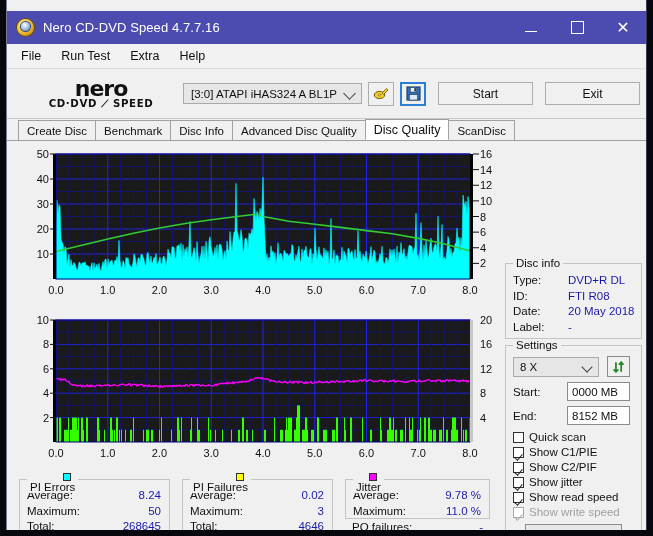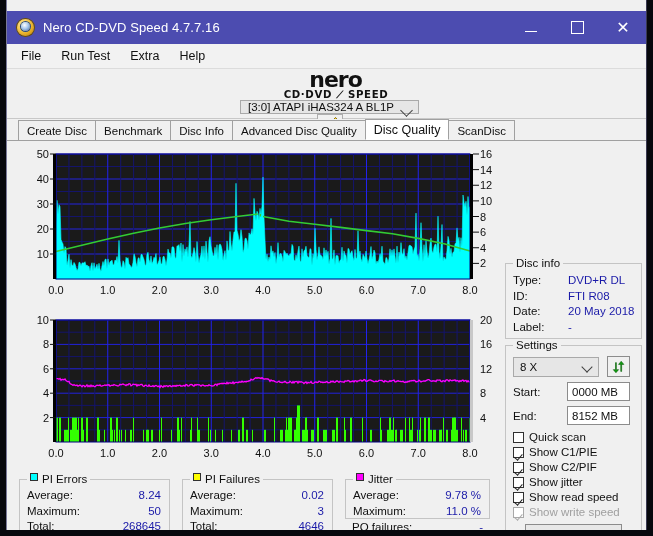--- a/index.html
+++ b/index.html
@@ -58,21 +58,21 @@
   .menubar{
     height:24px;background:#f2f2f2;display:flex;align-items:center;
     padding-left:4px;border-bottom:1px solid #dcdcdc;
   }
   .menuitem{font-size:12.5px;color:#101010;padding:2px 10px;white-space:nowrap;}
 
   
   .toolbar{
     position:relative;height:49px;background:#f0f0f0;
     border-bottom:1px solid #c8c8c8;
-    display:flex;align-items:center;flex-direction:column;
+    display:flex;align-items:center;
   }
   .logo{width:152px;margin-left:18px;flex:0 0 auto;}
   .logo .nero{
     font-family:"DejaVu Sans",sans-serif;font-weight:bold;font-size:22px;
     color:#111;letter-spacing:-1px;text-align:center;line-height:19px;
     margin-top:1px;
   }
   .logo .sub{
     font-family:"DejaVu Sans",sans-serif;font-weight:bold;font-size:10px;
     color:#111;letter-spacing:.6px;text-align:center;line-height:11px;
@@ -89,24 +89,24 @@
     border-left:1.4px solid #404040;border-bottom:1.4px solid #404040;
     transform:rotate(-45deg);
   }
   .tbtn{
     width:26px;height:24px;margin-left:6px;background:#f0f0f0;
     border:1px solid #adadad;box-sizing:border-box;
     display:flex;align-items:center;justify-content:center;position:relative;
   }
   .tbtn.focused{border:2px solid #2a7fd4;}
   .btn-wide{
-    width:78px;height:23px;margin-left:12px;background:#f0f0f0;
+    width:95px;height:23px;margin-left:12px;background:#f0f0f0;
     border:1px solid #adadad;box-sizing:border-box;
     display:flex;align-items:center;justify-content:center;
-    font-size:16px;color:#101010;
+    font-size:12px;color:#101010;
   }
 
   
   .tabstrip{
     position:relative;height:21px;background:#f0f0f0;
     padding-left:11px;display:flex;align-items:flex-end;
     border-bottom:1px solid #a0a0a0;
   }
   .tab{
     height:20px;padding:0 8px;display:flex;align-items:center;
@@ -181,21 +181,21 @@
     display:flex;align-items:center;justify-content:center;
     font-size:11.5px;color:#101010;
   }
 
   
   .bgroup{
     position:absolute;border:1px solid #c4c4c4;background:#f0f0f0;box-sizing:border-box;
   }
   .bgroup .blegend{
     position:absolute;top:-7px;left:7px;background:#f0f0f0;padding:0 3px;
-    display:flex;align-items:flex-start;font-size:11.5px;color:#101010;white-space:nowrap;
+    display:flex;align-items:flex-end;font-size:11.5px;color:#101010;white-space:nowrap;flex-direction:column;
   }
   .swatch{width:8px;height:8px;border:1px solid #303030;margin-right:4px;box-sizing:border-box;}
   .brow{display:flex;justify-content:space-between;font-size:11.5px;line-height:15.5px;padding:0 8px 0 7px;}
   .brow .k{color:#101010;}
   .brow .v{color:#1a1aa8;}
   .porow{
     position:absolute;display:flex;justify-content:space-between;
     font-size:11.5px;width:131px;
   }
   .porow .k{color:#101010;}

